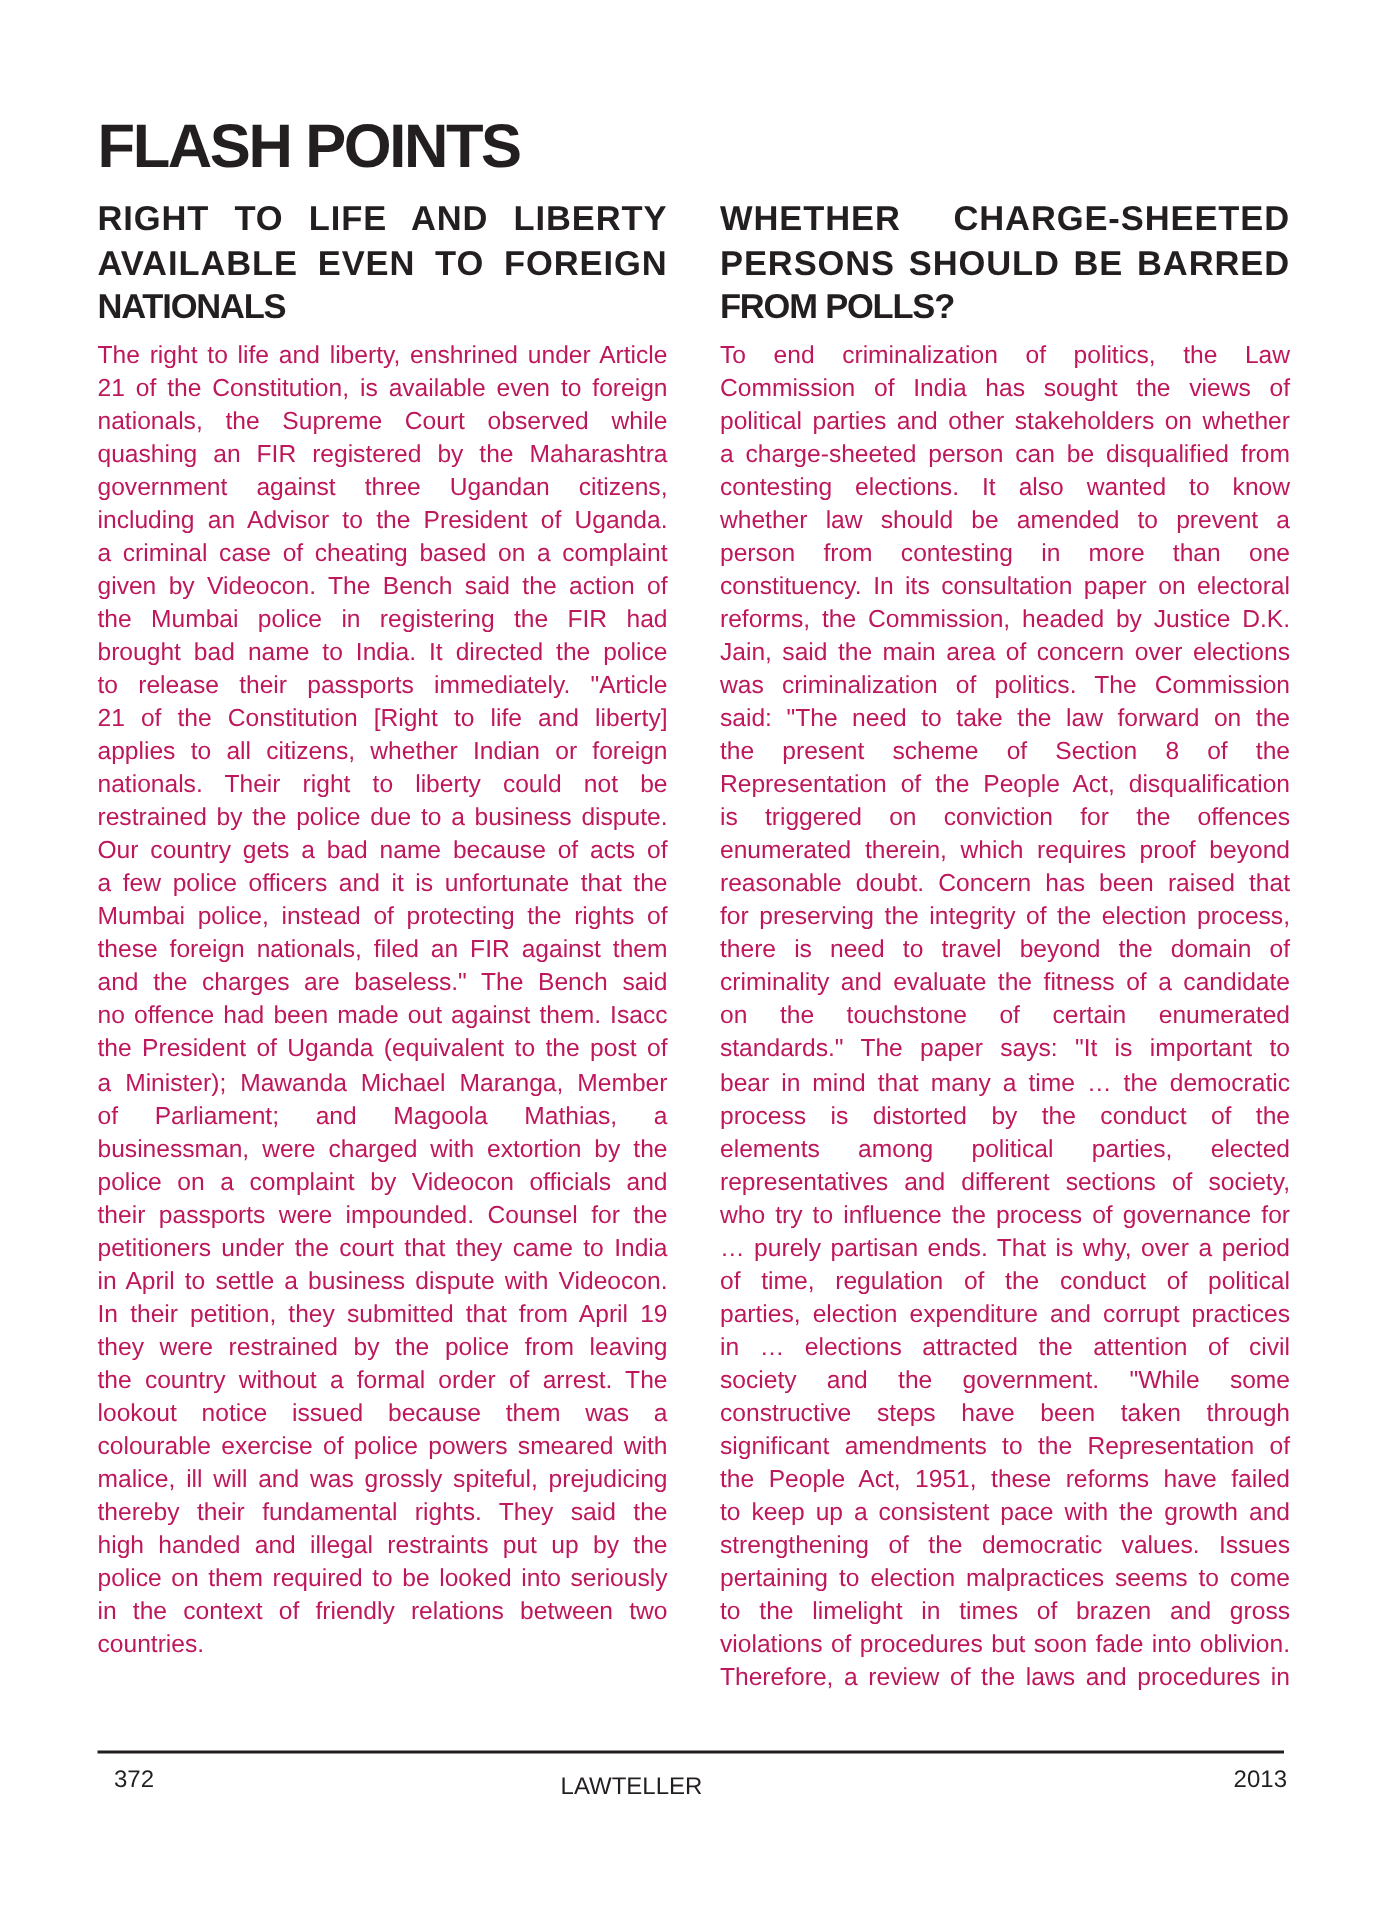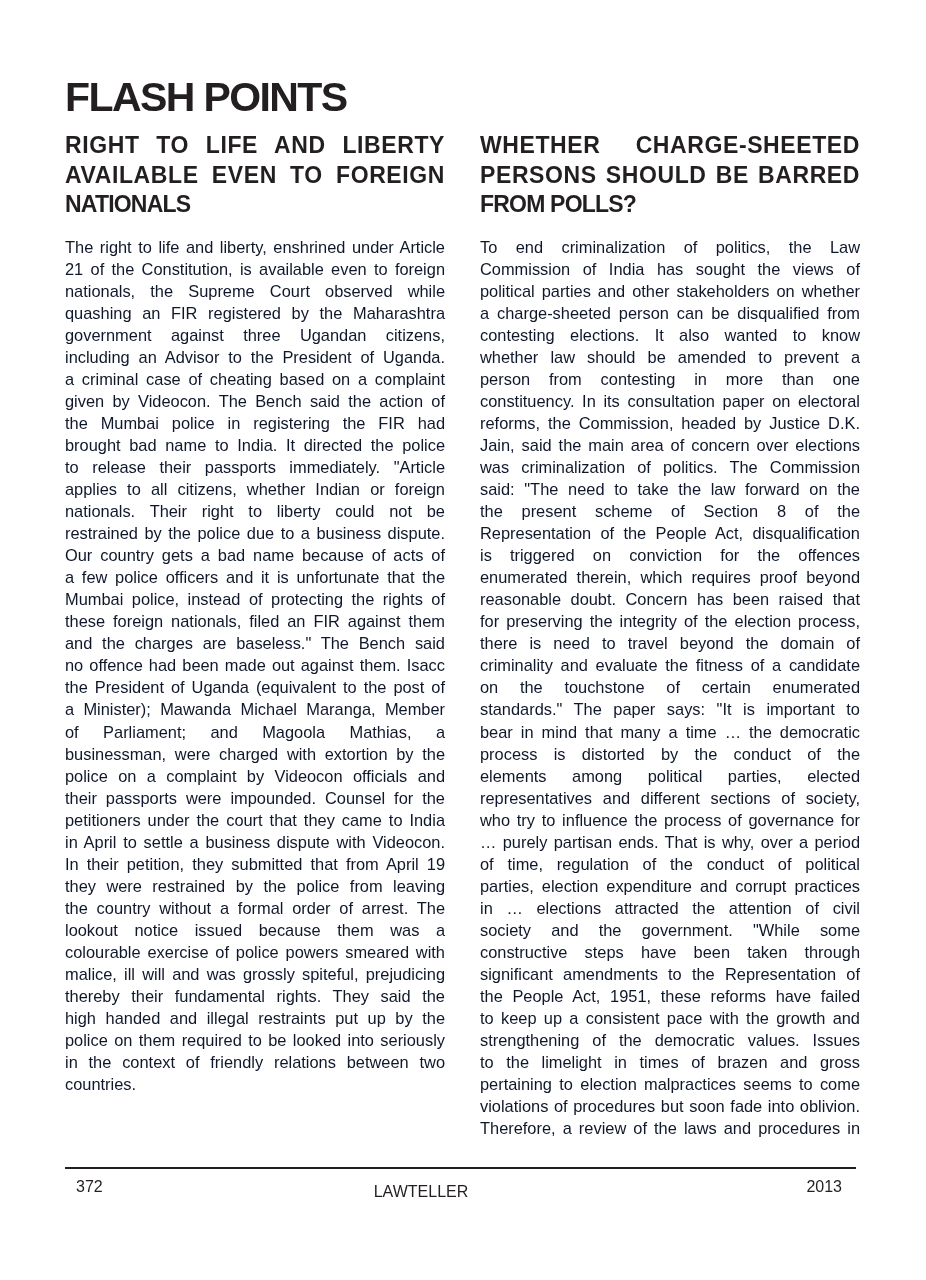--- a/index.html
+++ b/index.html
@@ -46,24 +46,24 @@
       display: block;
       text-align: justify;
       text-align-last: justify;
       white-space: nowrap;
     }
     .heading-line.last {
       text-align-last: left;
       letter-spacing: -0.8px;
     }
     .article-body {
-      margin-top: 16px;
+      margin-top: 6px;
       font-size: 16.4px;
       line-height: 22.05px;
-      color: #0f172a;
+      color: #be185d;
     }
     .body-line {
       display: block;
       text-align: justify;
       text-align-last: justify;
       white-space: nowrap;
       overflow: visible;
     }
     .body-line.last {
       text-align-last: left;
@@ -87,21 +87,21 @@
       position: absolute;
       left: 0;
       width: 842px;
       top: 1183px;
       text-align: center;
       font-size: 16px;
       color: #231f20;
     }
     .footer-year {
       position: absolute;
-      right: 84px;
+      right: 68px;
       top: 1178px;
       font-size: 16px;
       color: #231f20;
     }
   </style>
 </head>
 <body>
 
 <h1 class="page-title">FLASH POINTS</h1>
 
@@ -116,20 +116,21 @@
       <span class="body-line">21 of the Constitution, is available even to foreign</span>
       <span class="body-line">nationals, the Supreme Court observed while</span>
       <span class="body-line">quashing an FIR registered by the Maharashtra</span>
       <span class="body-line">government against three Ugandan citizens,</span>
       <span class="body-line">including an Advisor to the President of Uganda.</span>
       <span class="body-line">a criminal case of cheating based on a complaint</span>
       <span class="body-line">given by Videocon. The Bench said the action of</span>
       <span class="body-line">the Mumbai police in registering the FIR had</span>
       <span class="body-line">brought bad name to India. It directed the police</span>
       <span class="body-line">to release their passports immediately. "Article</span>
+      <span class="body-line">21 of the Constitution [Right to life and liberty]</span>
       <span class="body-line">applies to all citizens, whether Indian or foreign</span>
       <span class="body-line">nationals. Their right to liberty could not be</span>
       <span class="body-line">restrained by the police due to a business dispute.</span>
       <span class="body-line">Our country gets a bad name because of acts of</span>
       <span class="body-line">a few police officers and it is unfortunate that the</span>
       <span class="body-line">Mumbai police, instead of protecting the rights of</span>
       <span class="body-line">these foreign nationals, filed an FIR against them</span>
       <span class="body-line">and the charges are baseless." The Bench said</span>
       <span class="body-line">no offence had been made out against them. Isacc</span>
       <span class="body-line">the President of Uganda (equivalent to the post of</span>
@@ -191,22 +192,22 @@
       <span class="body-line">… purely partisan ends. That is why, over a period</span>
       <span class="body-line">of time, regulation of the conduct of political</span>
       <span class="body-line">parties, election expenditure and corrupt practices</span>
       <span class="body-line">in … elections attracted the attention of civil</span>
       <span class="body-line">society and the government. "While some</span>
       <span class="body-line">constructive steps have been taken through</span>
       <span class="body-line">significant amendments to the Representation of</span>
       <span class="body-line">the People Act, 1951, these reforms have failed</span>
       <span class="body-line">to keep up a consistent pace with the growth and</span>
       <span class="body-line">strengthening of the democratic values. Issues</span>
+      <span class="body-line">pertaining to election malpractices seems to come</span>
       <span class="body-line">to the limelight in times of brazen and gross</span>
-      <span class="body-line">pertaining to election malpractices seems to come</span>
       <span class="body-line">violations of procedures but soon fade into oblivion.</span>
       <span class="body-line">Therefore, a review of the laws and procedures in</span>
     </div>
 </article>
 
 <div class="footer-rule"></div>
 <span class="footer-page">372</span>
 <span class="footer-pub">LAWTELLER</span>
 <span class="footer-year">2013</span>
 

